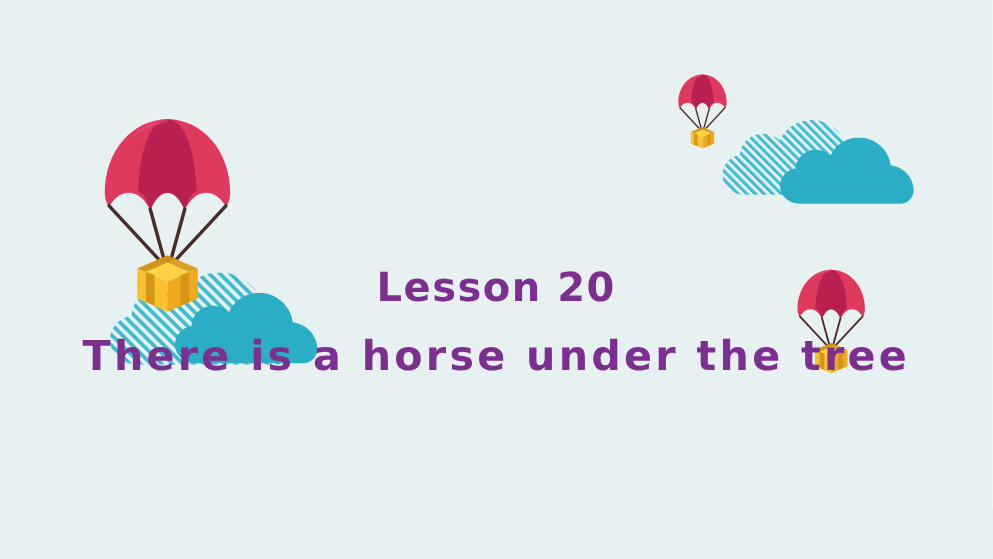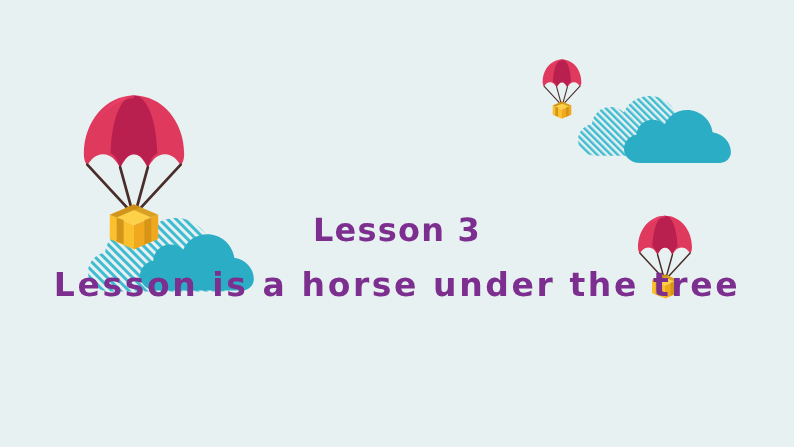--- a/index.html
+++ b/index.html
@@ -156,17 +156,17 @@
       <g>
         <use href="#parachute-shape" x="542" y="58" width="40" height="62"></use>
       </g>
       <g>
         <use href="#parachute-shape" x="637" y="214" width="56" height="86"></use>
       </g>
     </svg>
   </div>
 
   <div class="title-block">
-    <span class="title-line title-line-1">Lesson 3</span>
-    <span class="title-line title-line-2">Lesson is a horse under the tree</span>
+    <span class="title-line title-line-1">Lesson 20</span>
+    <span class="title-line title-line-2">There is a horse under the tree</span>
   </div>
 
 </div>
 
 </body></html>

